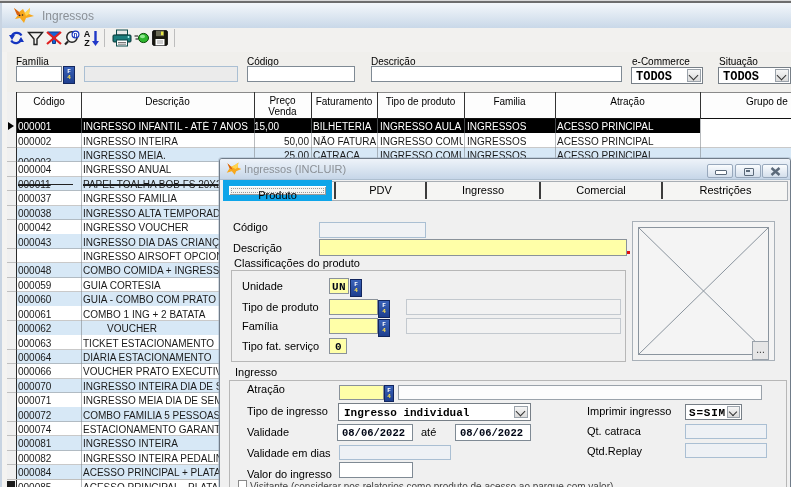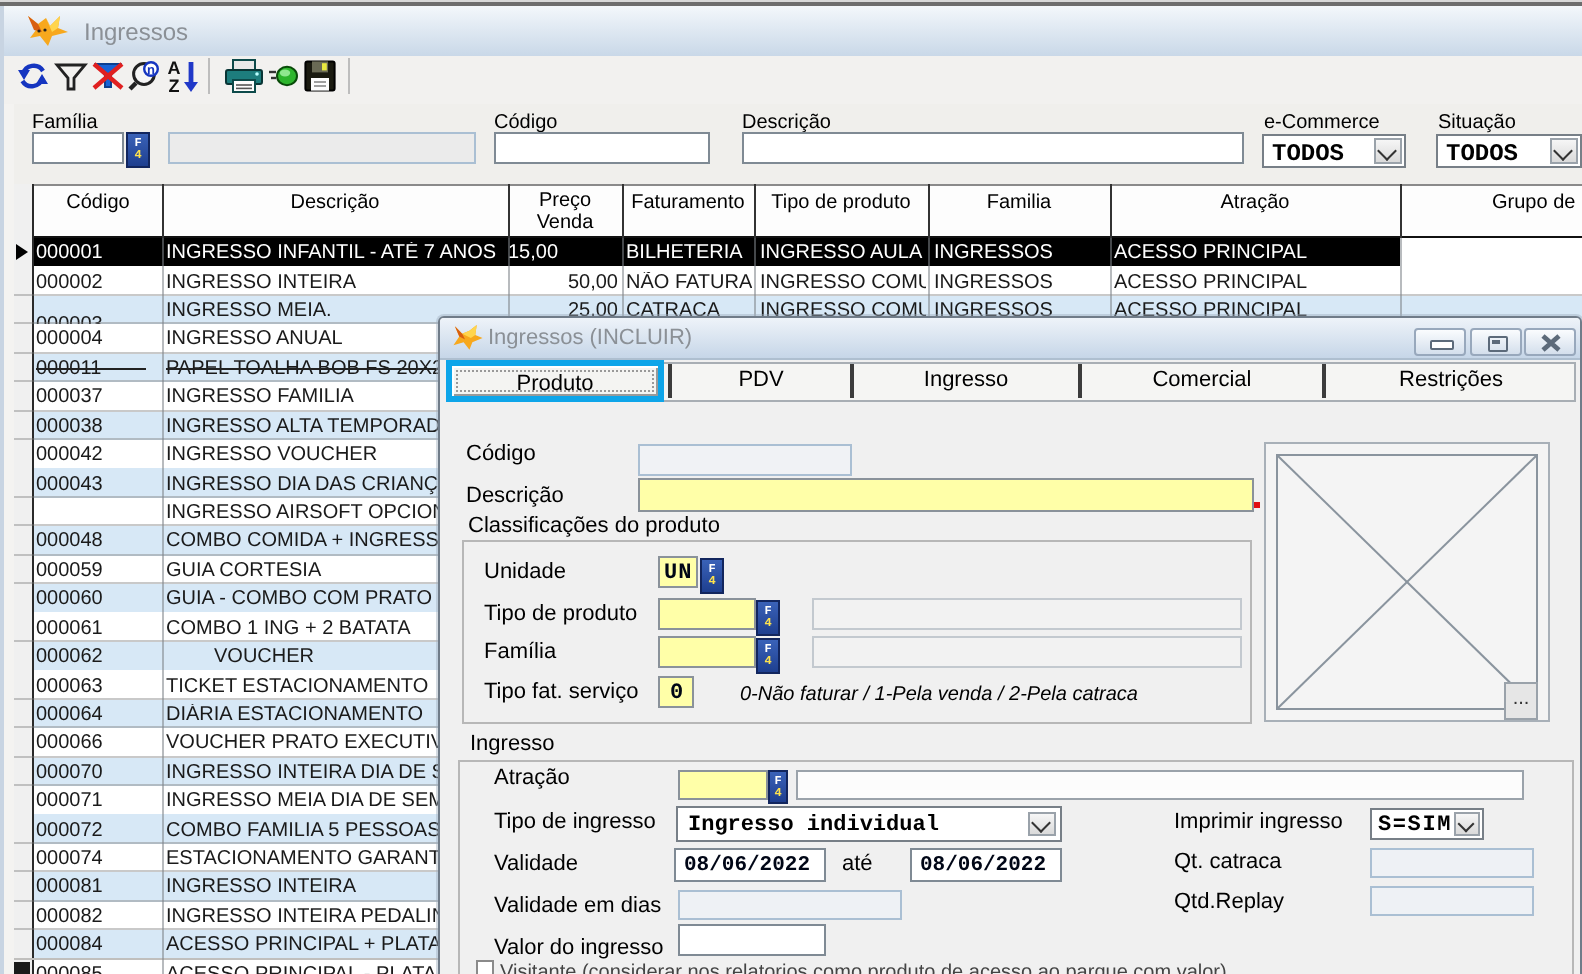--- a/index.html
+++ b/index.html
@@ -302,21 +302,21 @@
    <div style="position:absolute;left:8px;top:3px;width:8px;height:6px;border:1px solid #5c6a7a;border-radius:1px;"></div>
    <div style="position:absolute;left:10px;top:5px;width:4px;height:2px;background:#5c6a7a;"></div>
     </div>
  <div style="position:absolute;left:542px;top:5px;width:26px;height:14px;background:linear-gradient(#fafcfe,#d4dfec);border:1px solid #98a8bc;border-radius:2px;box-sizing:border-box;">
    <svg style="position:absolute;left:7px;top:2px;" width="11" height="9" viewBox="0 0 11 9">
     <path d="M1.5 1 L9.5 8 M9.5 1 L1.5 8" stroke="#5c6a7a" stroke-width="2.4"></path>
       </svg>
     </div>
 
  <div style="position:absolute;left:3px;top:22px;width:565px;height:20px;background:#f5f5f3;border:1px solid #a8aeb4;box-sizing:border-box;"></div>
- <div style="position:absolute;left:3px;top:21px;width:109px;height:21px;background:#f4f4f2;border:3px solid #0ea5e9;box-shadow:inset 1px 1px 0 #fff, inset -1px -1px 0 #9a9a9a;box-sizing:border-box;text-decoration:underline;">
+ <div style="position:absolute;left:3px;top:21px;width:109px;height:21px;background:#f4f4f2;border:6px solid #0ea5e9;box-shadow:inset 1px 1px 0 #fff, inset -1px -1px 0 #9a9a9a;box-sizing:border-box;text-decoration:underline;">
    <div style="position:absolute;left:2px;top:2px;right:2px;bottom:2px;border:1px dotted #999;"></div>
    <div style="position:absolute;left:0;top:3px;width:100%;text-align:center;font-size:11px;">Produto</div>
  </div>
  <div style="position:absolute;left:114px;top:23px;width:2px;height:17px;background:#3c3c3c;"></div>
  <div style="position:absolute;left:116px;top:25px;width:89px;text-align:center;font-size:11px;">PDV</div>
  <div style="position:absolute;left:205px;top:23px;width:2px;height:17px;background:#3c3c3c;"></div>
  <div style="position:absolute;left:207px;top:25px;width:112px;text-align:center;font-size:11px;">Ingresso</div>
  <div style="position:absolute;left:319px;top:23px;width:2px;height:17px;background:#3c3c3c;"></div>
  <div style="position:absolute;left:321px;top:25px;width:120px;text-align:center;font-size:11px;">Comercial</div>
  <div style="position:absolute;left:441px;top:23px;width:2px;height:17px;background:#3c3c3c;"></div>
@@ -344,21 +344,20 @@
 
  <div class="lbl" style="left:22px;top:161px;">Família</div>
  <div class="yel" style="left:109px;top:159px;width:49px;height:16px;"></div>
  <div class="f4" style="left:158px;top:160px;width:12px;height:18px;">F<br><span class="n4">4</span></div>
  <div class="gray" style="left:186px;top:159px;width:215px;height:16px;"></div>
 
  <div class="lbl" style="left:22px;top:181px;">Tipo fat. serviço</div>
  <div class="yel" style="left:109px;top:179px;width:18px;height:16px;">
       <div class="mono" style="position:absolute;left:5px;top:2px;font-size:11px;">0</div>
     </div>
- <div style="position:absolute;left:150px;top:183px;font-size:10px;font-style:italic;color:#000;">0-Não faturar / 1-Pela venda / 2-Pela catraca</div>
 
  <div style="position:absolute;left:412px;top:62px;width:143px;height:140px;background:#f4f4f4;border:1px solid #a8b0b8;box-sizing:border-box;"></div>
  <div style="position:absolute;left:418px;top:68px;width:131px;height:128px;border:1px solid #8a949e;box-sizing:border-box;">
   <svg width="129" height="126" viewBox="0 0 129 126" style="display:block;">
    <line x1="0" y1="0" x2="129" y2="126" stroke="#8a949e" stroke-width="1"></line>
    <line x1="129" y1="0" x2="0" y2="126" stroke="#8a949e" stroke-width="1"></line>
   </svg>
  </div>
  <div style="position:absolute;left:532px;top:182px;width:17px;height:19px;background:#e6e6e6;border:1px solid #9aa2aa;box-sizing:border-box;font-size:10px;text-align:center;line-height:15px;color:#333;">...</div>
 

